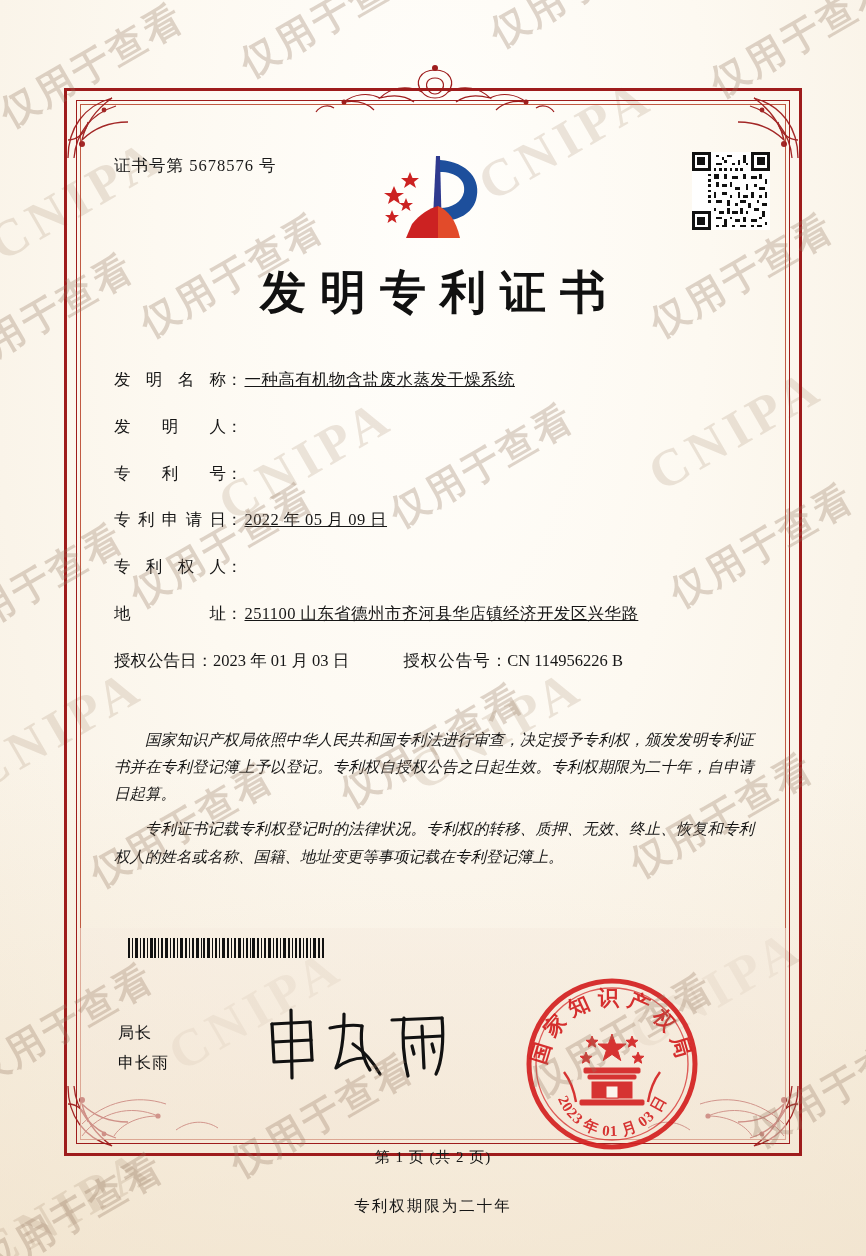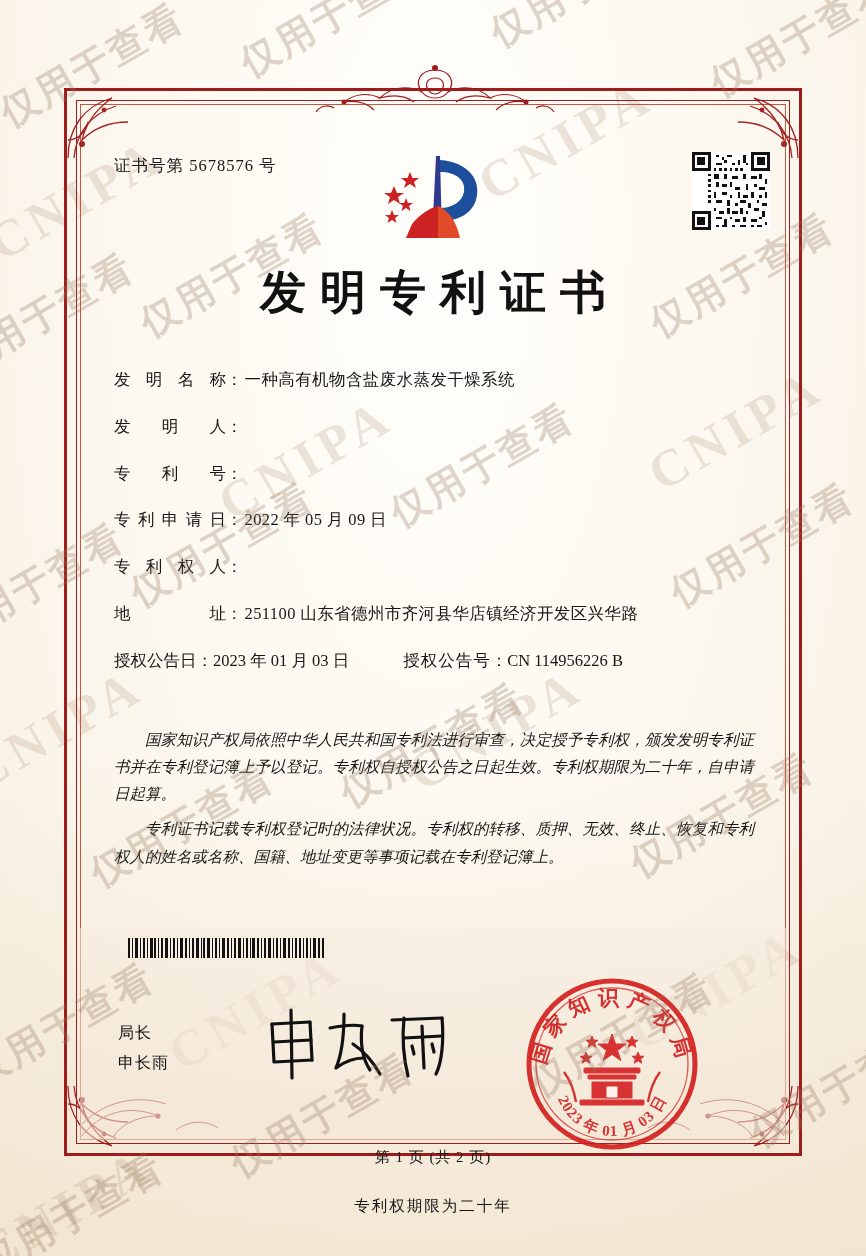--- a/index.html
+++ b/index.html
@@ -163,21 +163,21 @@
   }
   .flabel {
     width: 112px;
     flex: 0 0 112px;
     display: flex;
     justify-content: space-between;
     letter-spacing: 0;
   }
   .flabel span { display: inline-block; }
   .fcolon { margin: 0 2px 0 0; }
-  .fvalue { flex: 1; letter-spacing: .4px; }
+  .fvalue { flex: 1; letter-spacing: .4px; text-decoration: underline; }
 
   .frow-split { display: flex; align-items: baseline; font-size: 16.5px; }
   .frow-split .seg2 { margin-left: 54px; display: flex; align-items: flex-start; }
   .frow-split .seg2 .lbl2 { letter-spacing: 1px; }
 
   
   .paras {
     position: absolute;
     left: 114px;
     top: 726px;

